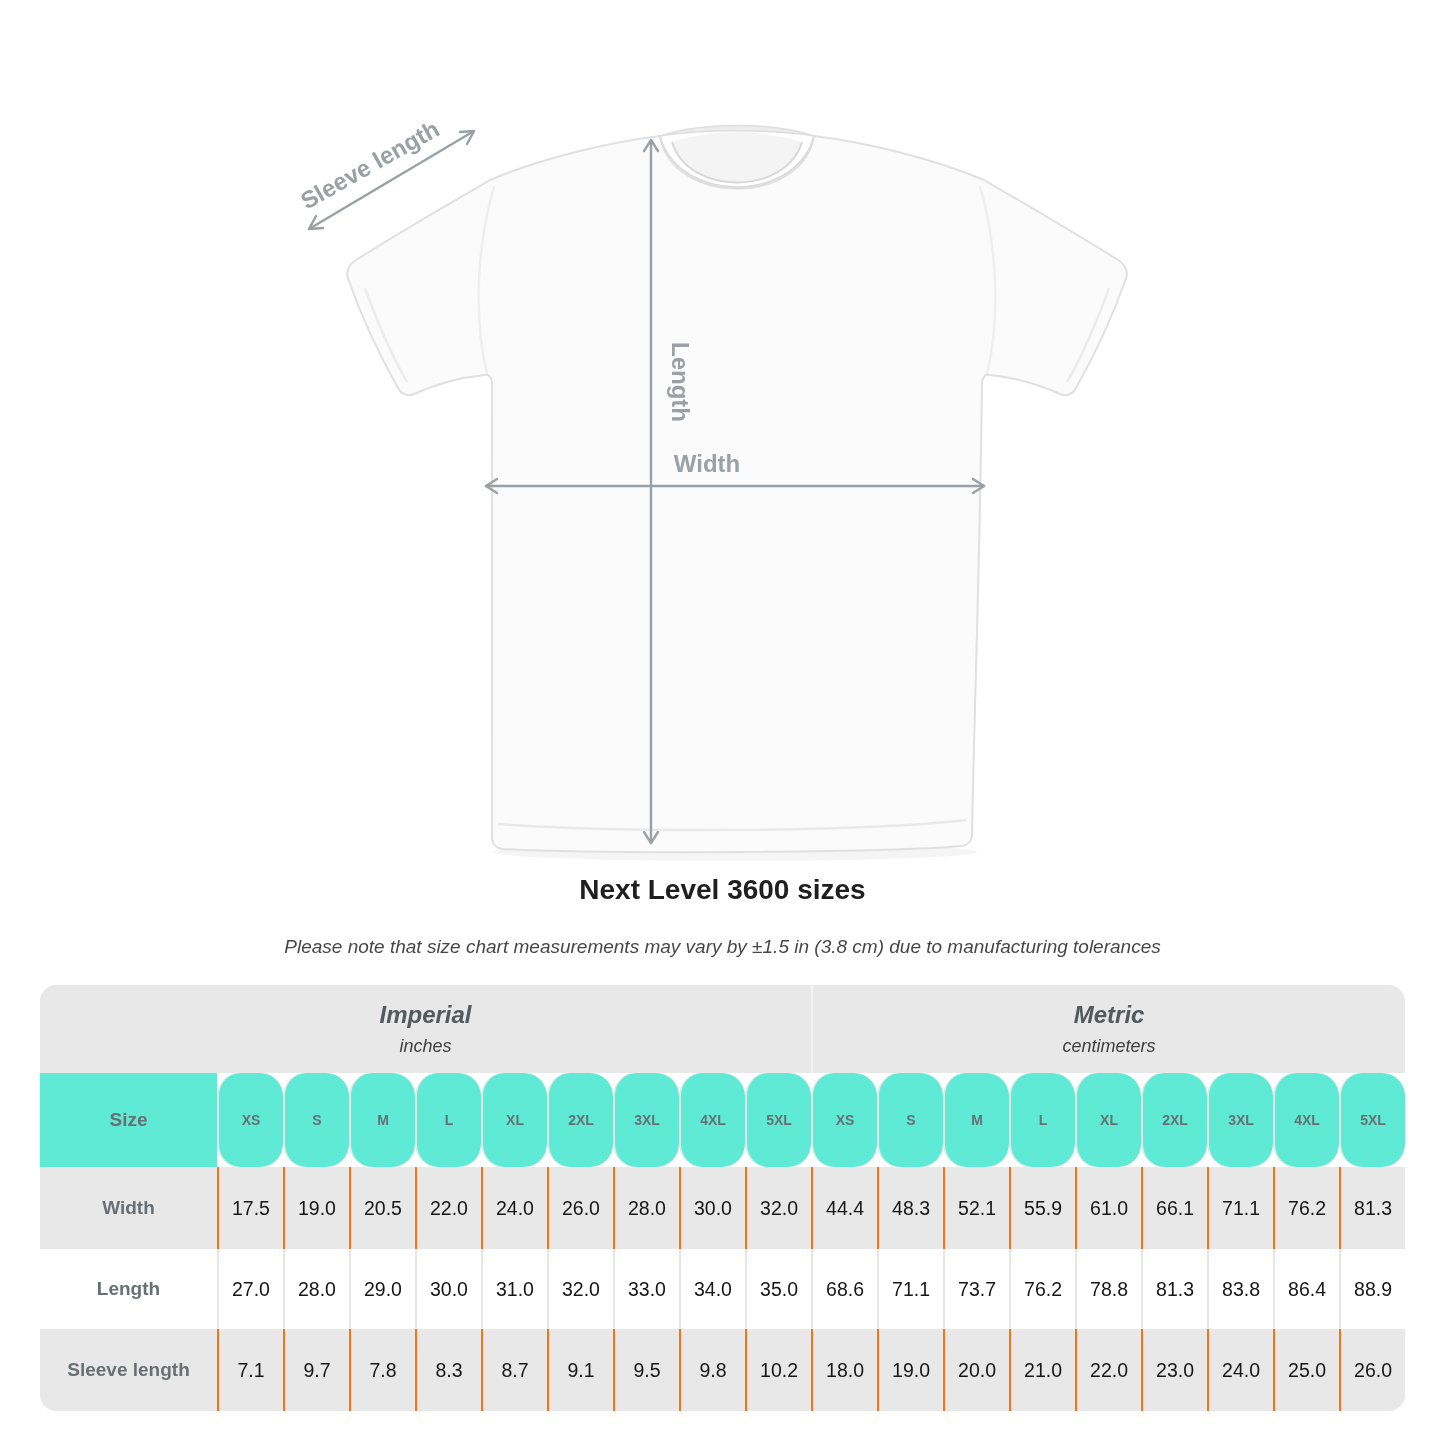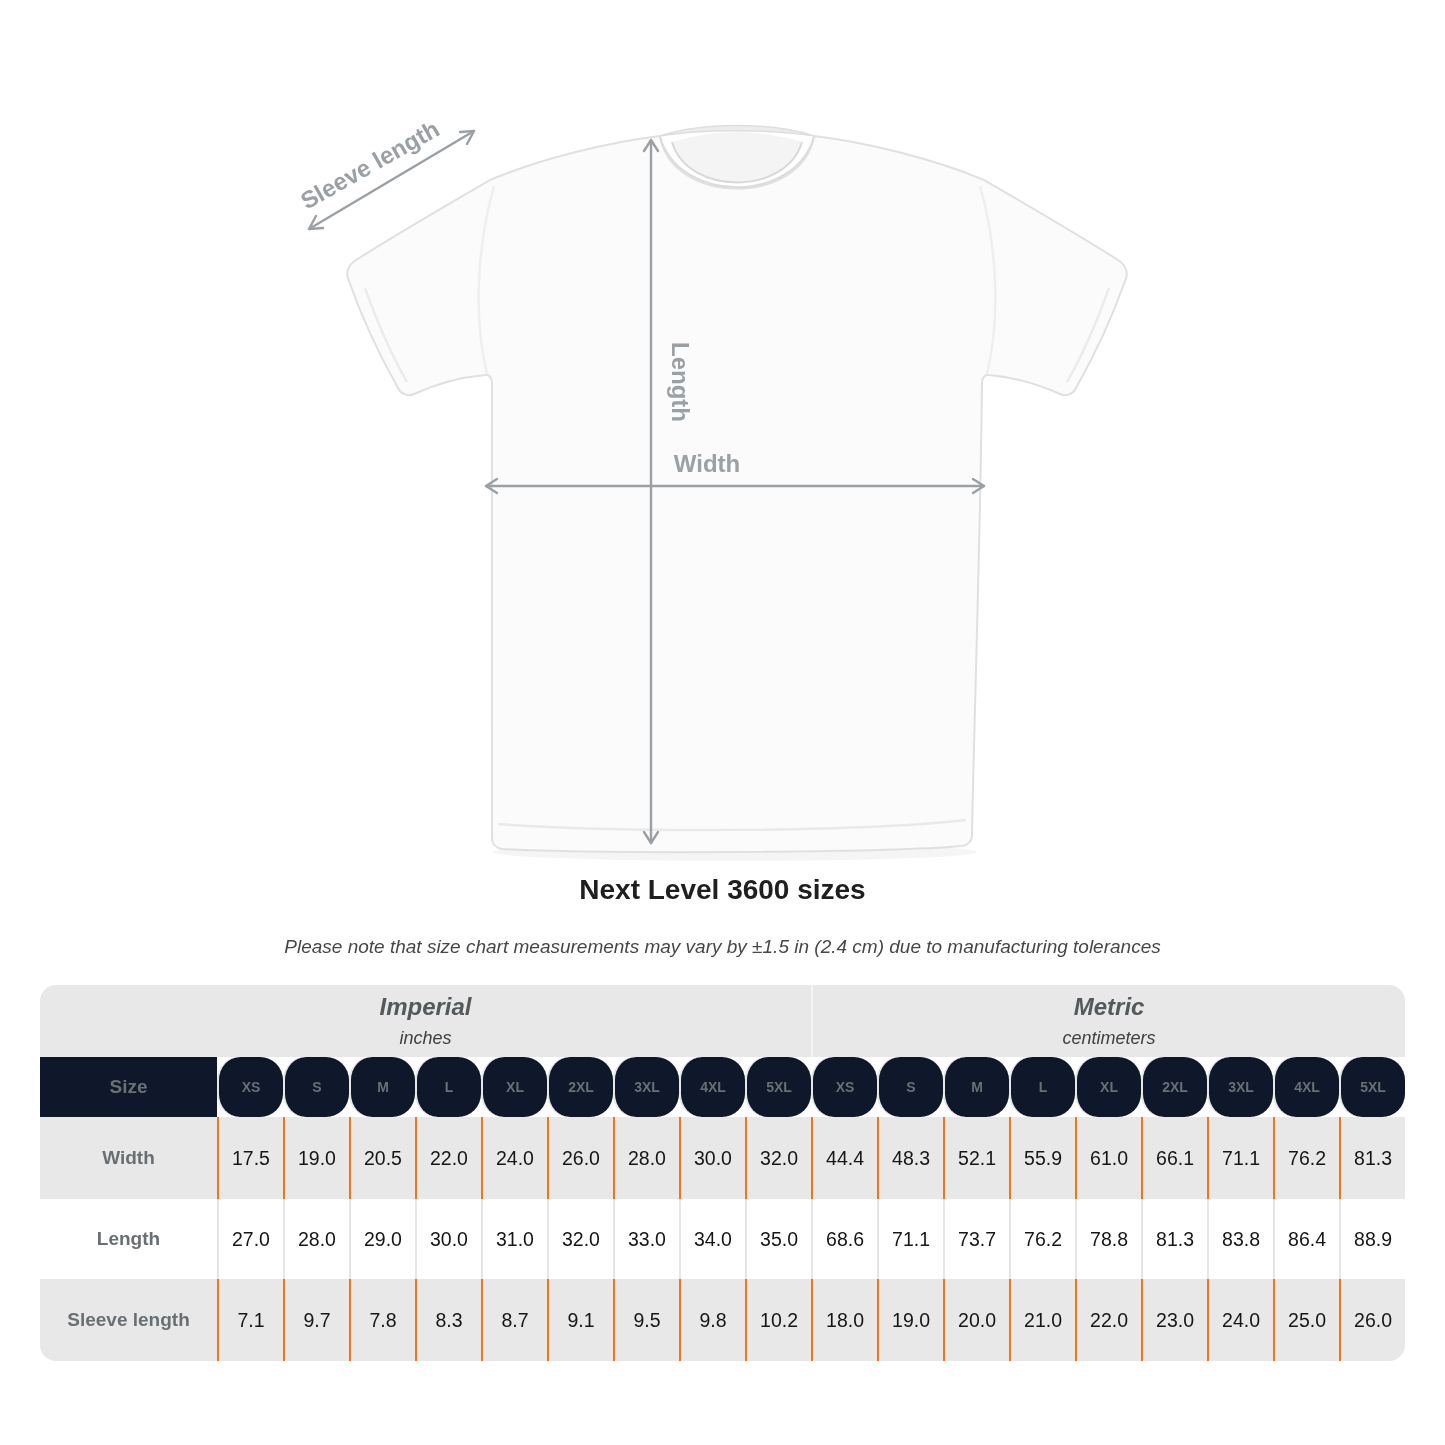--- a/index.html
+++ b/index.html
@@ -12,27 +12,27 @@
   .page-subtitle{position:absolute;top:936px;left:0;width:1445px;text-align:center;
     font-size:19px;font-style:italic;color:#474747;}
 
   table.size-chart{position:absolute;top:985px;left:40px;width:1365px;
     border-collapse:separate;border-spacing:0;table-layout:fixed;}
   col.c-label{width:177px;}
   col.c-data{width:66px;}
 
   td{vertical-align:middle;text-align:center;padding:0;}
 
-  .band{background:#e8e8e8;height:72px;}
+  .band{background:#e8e8e8;height:88px;}
   .band-first{border-top-left-radius:16px;}
   .band-last{border-top-right-radius:16px;border-left:2px solid #f4f4f4;margin-top:28px;}
   .band-title{font-size:24px;font-weight:bold;font-style:italic;color:#54595c;}
   .band-sub{font-size:18px;font-style:italic;color:#404040;margin-top:7px;}
 
-  tr.size-row td{height:60px;background:#0f172a;}
+  tr.size-row td{height:94px;background:#5eead4;}
   tr.size-row td + td{border-left:2px solid #e6e6e6;}
   .size-h{font-size:14px;font-weight:bold;color:#697074;border-radius:23px;}
 
   .rowlabel{font-size:19px;font-weight:bold;color:#697074;}
   td.val{font-size:19.5px;color:#161616;}
 
   tr.gray td{background:#e8e8e8;height:82px;}
   tr.gray td + td{border-left:2px solid #f97316;}
   tr.white td{background:#ffffff;height:80px;}
   tr.white td + td{border-left:2px solid #e6e6e6;text-align:center;}
@@ -103,21 +103,21 @@
       <path d="M 467 144 L 474 131 L 460 132"></path>
     </g>
   </g>
 
   <text x="374" y="172" transform="rotate(-29.5 374 172)" text-anchor="middle" font-size="24" font-weight="bold" fill="#9aa0a4">Sleeve length</text>
   <text x="672" y="382" transform="rotate(90 672 382)" text-anchor="middle" font-size="24" font-weight="bold" fill="#9aa0a4">Length</text>
   <text x="707" y="472" text-anchor="middle" font-size="24" font-weight="bold" fill="#9aa0a4">Width</text>
 </svg>
 
 <div class="page-title">Next Level 3600 sizes</div>
-<div class="page-subtitle">Please note that size chart measurements may vary by ±1.5 in (2.4 cm) due to manufacturing tolerances</div>
+<div class="page-subtitle">Please note that size chart measurements may vary by ±1.5 in (3.8 cm) due to manufacturing tolerances</div>
 
 <table class="size-chart">
   <colgroup id="cols">
     <col class="c-label">
   <col class="c-data">
       <col class="c-data">
       <col class="c-data">
       <col class="c-data">
       <col class="c-data">
       <col class="c-data">

